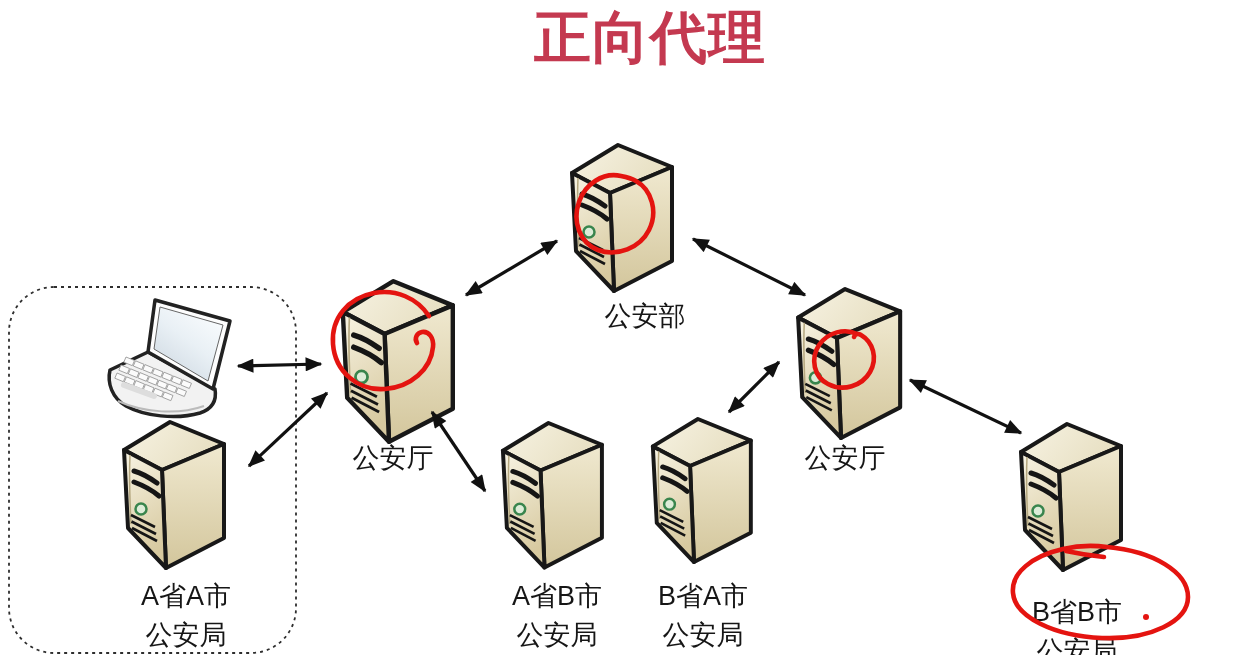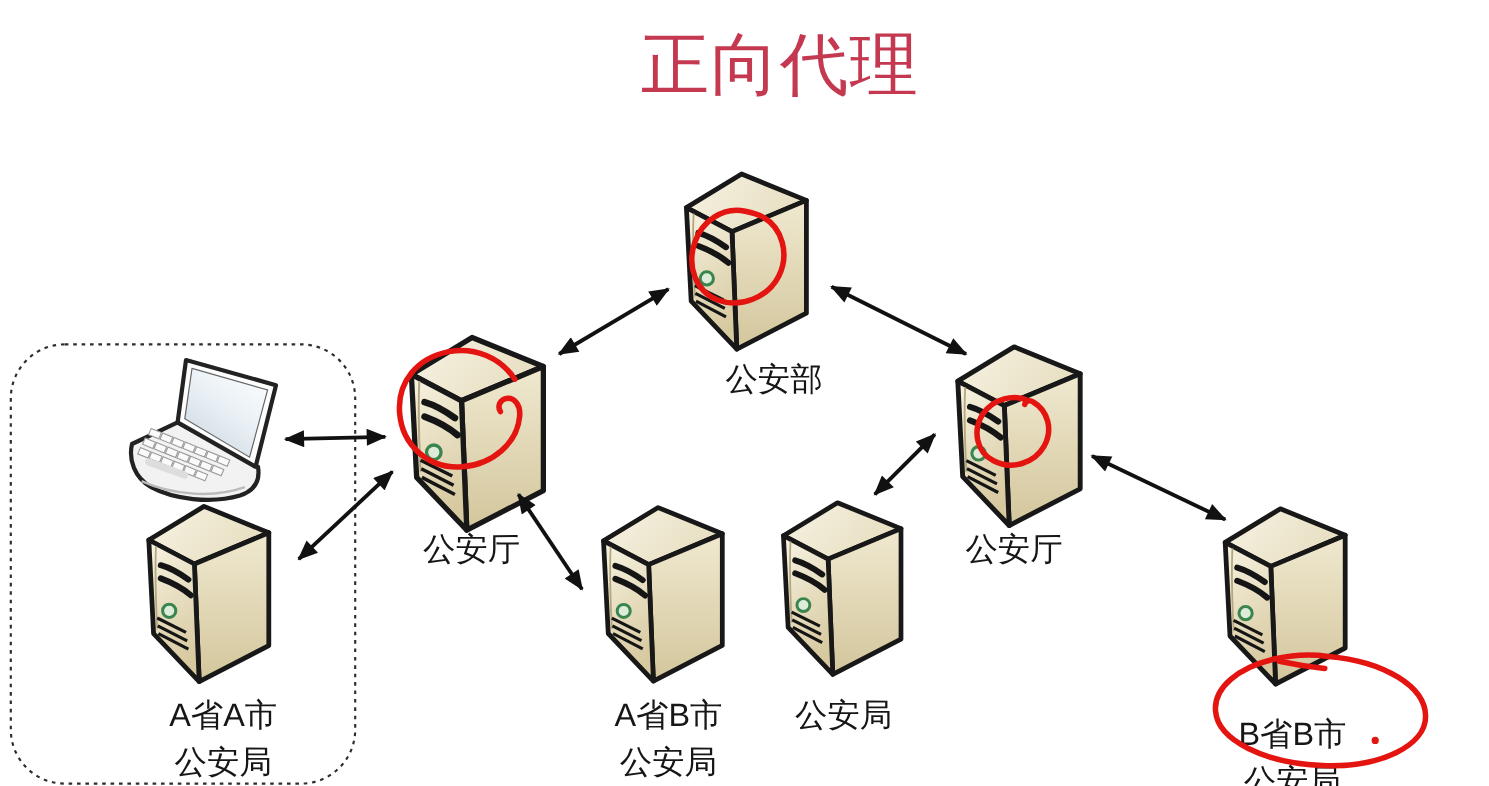--- a/index.html
+++ b/index.html
@@ -1,22 +1,22 @@
 <!DOCTYPE html>
 <html><head>
 <meta charset="utf-8">
 <style>
   html,body { margin:0; padding:0; background:#ffffff; }
   #stage {
     position:relative; width:1241px; height:655px; background:#ffffff;
     overflow:hidden; font-family:"Liberation Sans","DejaVu Sans",sans-serif;
   }
   #title {
-    position:absolute; left:650px; top:16px; transform:translateX(-50%);
-    font-size:57px; font-weight:400; letter-spacing:1px; color:#c43950;
+    position:absolute; left:650px; top:0; transform:translateX(-50%);
+    font-size:57px; font-weight:700; letter-spacing:1px; color:#c43950;
     white-space:nowrap; z-index:3;
   }
   .node-label {
     position:absolute; transform:translateX(-50%); text-align:center;
     font-size:27px; line-height:39px; color:#161616; white-space:nowrap; z-index:1;
   }
   #diagram-svg { position:absolute; left:0; top:0; z-index:2; pointer-events:none; }
 </style>
 </head>
 <body>
@@ -135,20 +135,21 @@
   </div>
   <div class="node-label" style="left:186px;top:577px">
     <div>A省A市</div>
     <div>公安局</div>
   </div>
   <div class="node-label" style="left:557px;top:577px">
     <div>A省B市</div>
     <div>公安局</div>
   </div>
   <div class="node-label" style="left:703px;top:577px">
+    <div>B省A市</div>
     <div>公安局</div>
   </div>
   <div class="node-label" style="left:1077px;top:593px">
     <div>B省B市</div>
     <div>公安局</div>
   </div>
 
 </div>
 
 </body></html>

